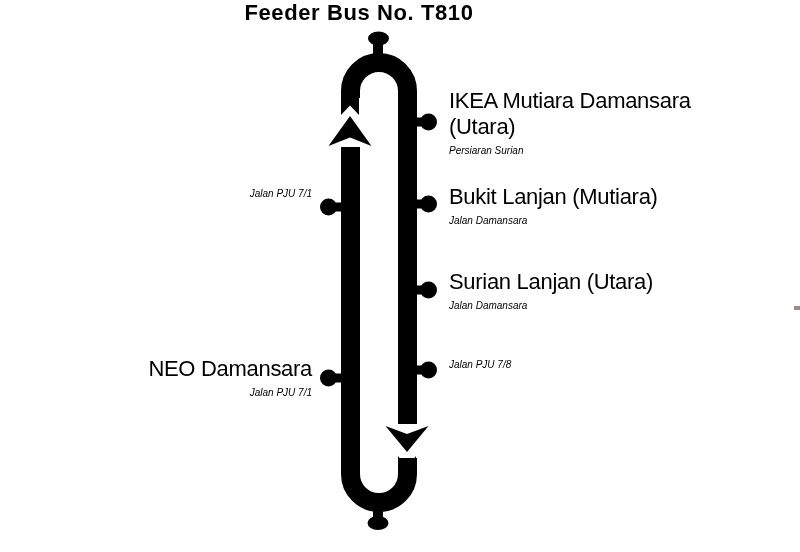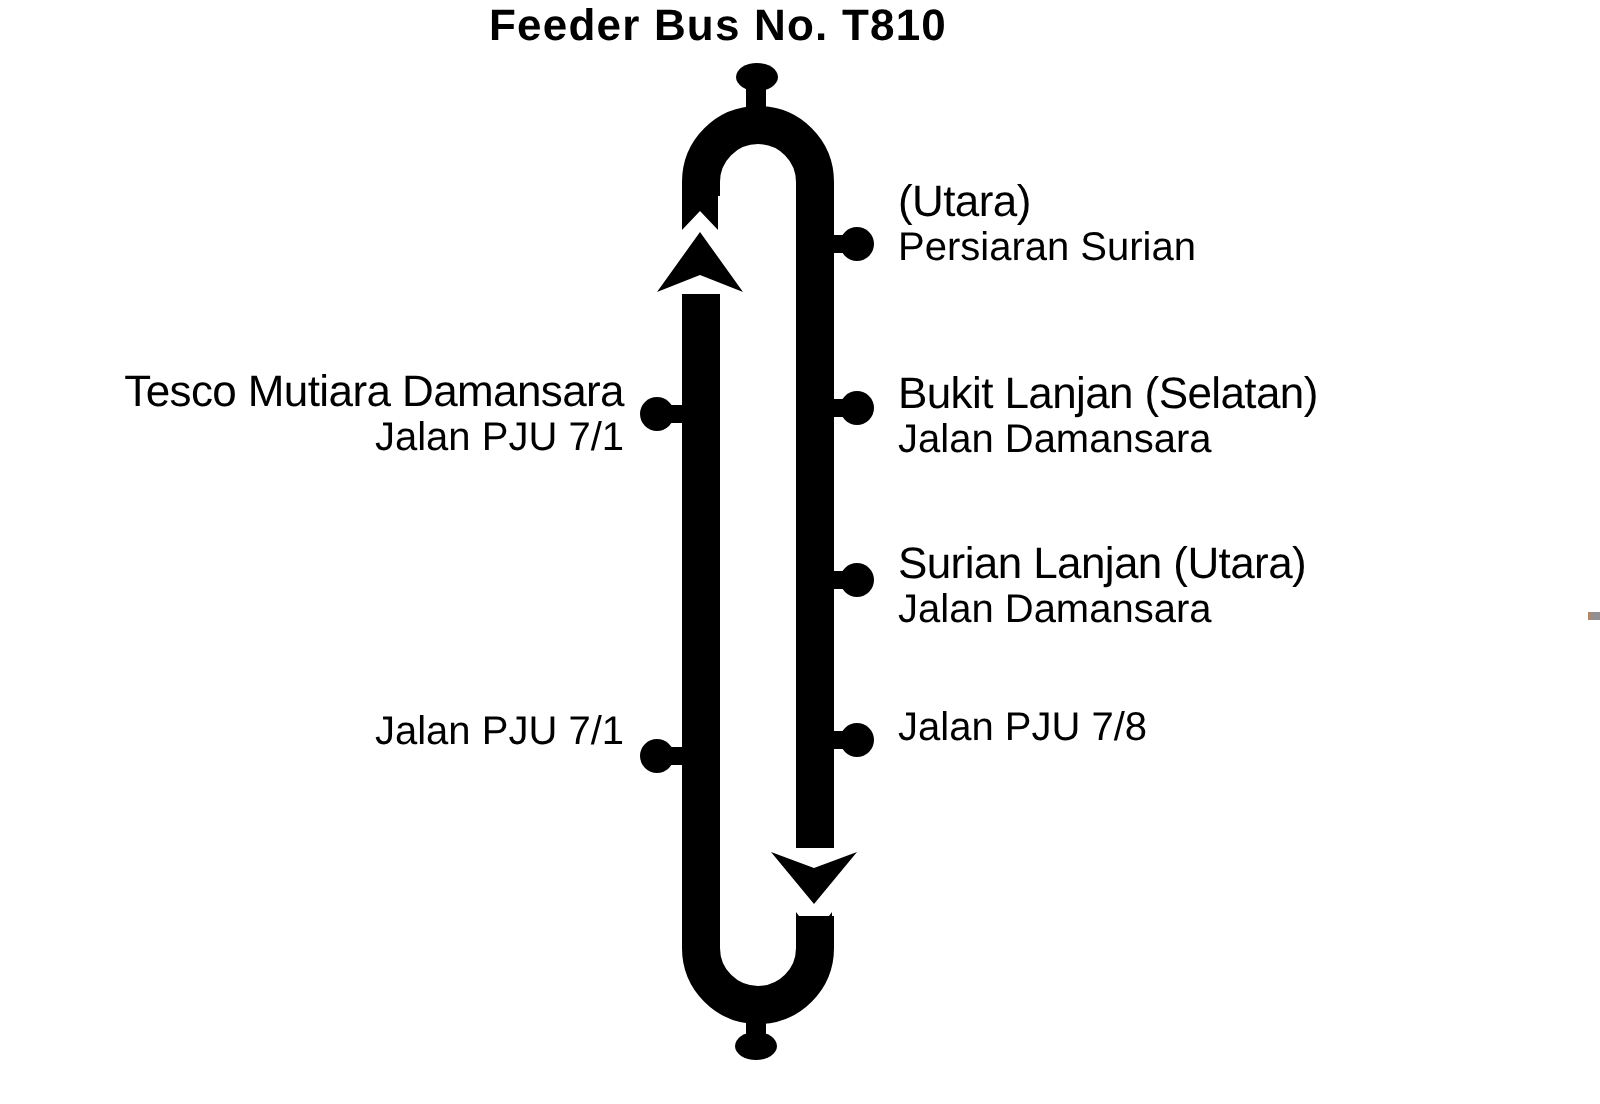--- a/index.html
+++ b/index.html
@@ -22,21 +22,21 @@
   .s  { stroke:var(--ink); fill:none; }
   .w  { fill:var(--bg); }
   .stop-label { position:absolute; }
   .stop-label.right-side { text-align:left; }
   .stop-label.left-side  { text-align:right; }
   .stop-name {
     font-size:22px; line-height:26px; letter-spacing:-0.3px;
     white-space:nowrap;
   }
   .stop-road {
-    font-size:20px; line-height:17px; 
+    font-size:10px; line-height:17px; font-style:italic;
     margin-top:2px; white-space:nowrap;
   }
   .edge-artifact {
     position:absolute; left:794px; top:306px; width:6px; height:4px;
     background:linear-gradient(90deg,#b5876a 0%,#8f9093 60%);
   }
 </style>
 </head>
 <body>
 
@@ -89,40 +89,41 @@
     <rect class="f" x="331" y="202.5" width="12" height="9"></rect>
     <circle class="f" cx="328.5" cy="207" r="8.5"></circle>
   </g>
   <g>
     <rect class="f" x="331" y="373.5" width="12" height="9"></rect>
     <circle class="f" cx="328.5" cy="378" r="8.5"></circle>
   </g>
 </svg>
 
 <div class="stop-label right-side" style="left:449px; top:88px">
+  <div class="stop-name">IKEA Mutiara Damansara</div>
   <div class="stop-name">(Utara)</div>
   <div class="stop-road">Persiaran Surian</div>
 </div>
 
 <div class="stop-label right-side" style="left:449px; top:184px">
-  <div class="stop-name">Bukit Lanjan (Selatan)</div>
+  <div class="stop-name">Bukit Lanjan (Mutiara)</div>
   <div class="stop-road">Jalan Damansara</div>
 </div>
 
 <div class="stop-label right-side" style="left:449px; top:269px">
   <div class="stop-name">Surian Lanjan (Utara)</div>
   <div class="stop-road">Jalan Damansara</div>
 </div>
 
 <div class="stop-label right-side" style="left:449px; top:354px">
   <div class="stop-road">Jalan PJU 7/8</div>
 </div>
 
 <div class="stop-label left-side" style="right:488px; top:183px">
-  <div class="stop-name">Tesco Mutiara Damansara</div>
   <div class="stop-road">Jalan PJU 7/1</div>
 </div>
 
 <div class="stop-label left-side" style="right:488px; top:356px">
+  <div class="stop-name">NEO Damansara</div>
   <div class="stop-road">Jalan PJU 7/1</div>
 </div>
 
 <div class="edge-artifact"></div>
 
 </body></html>

